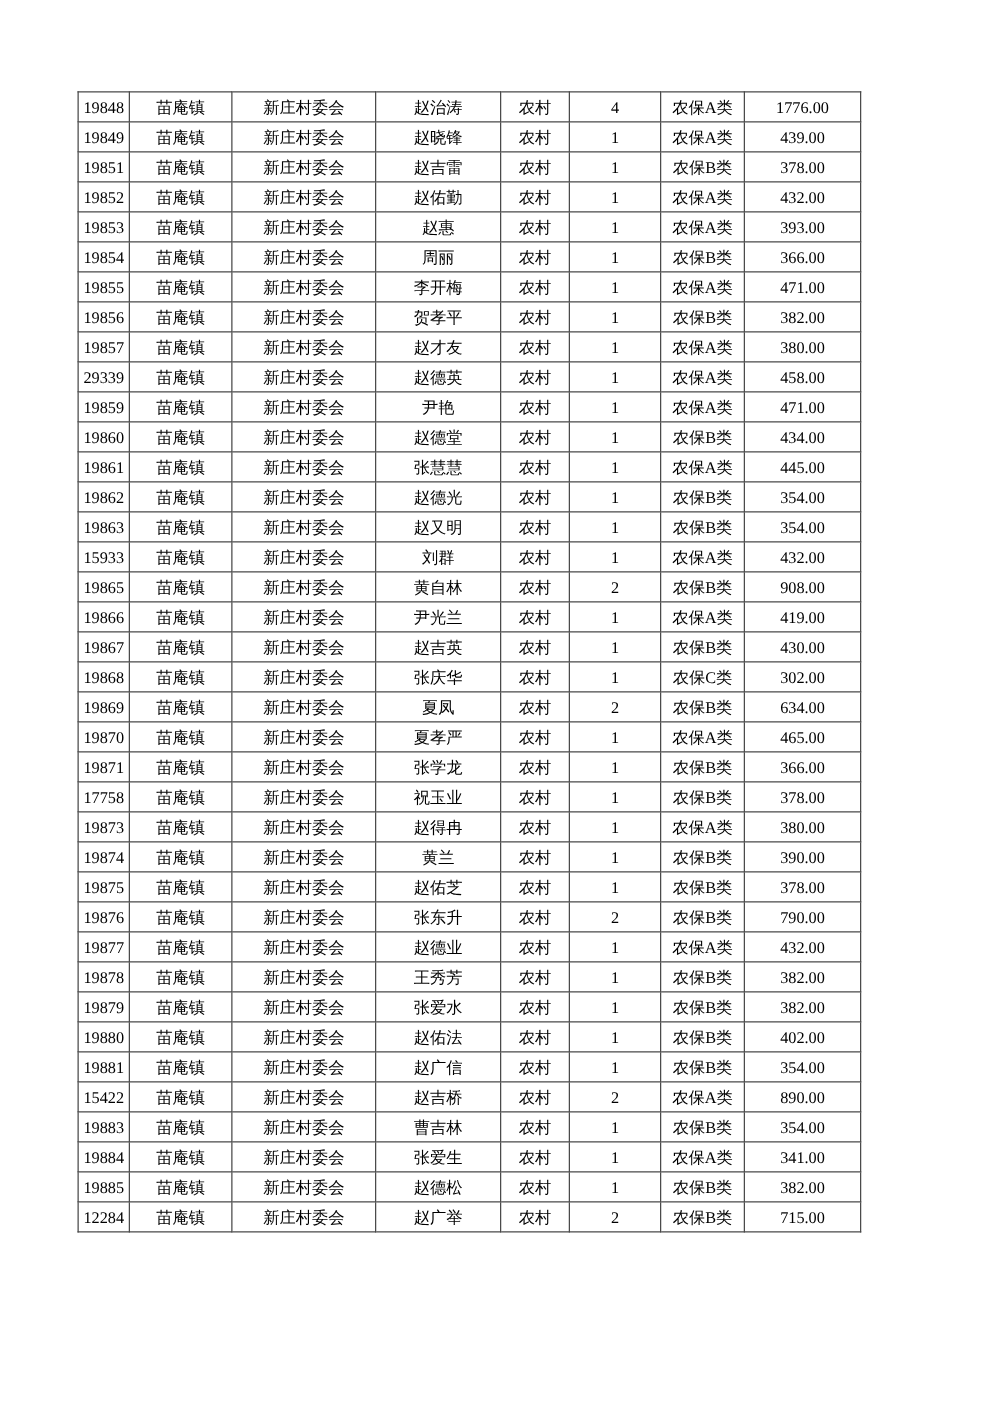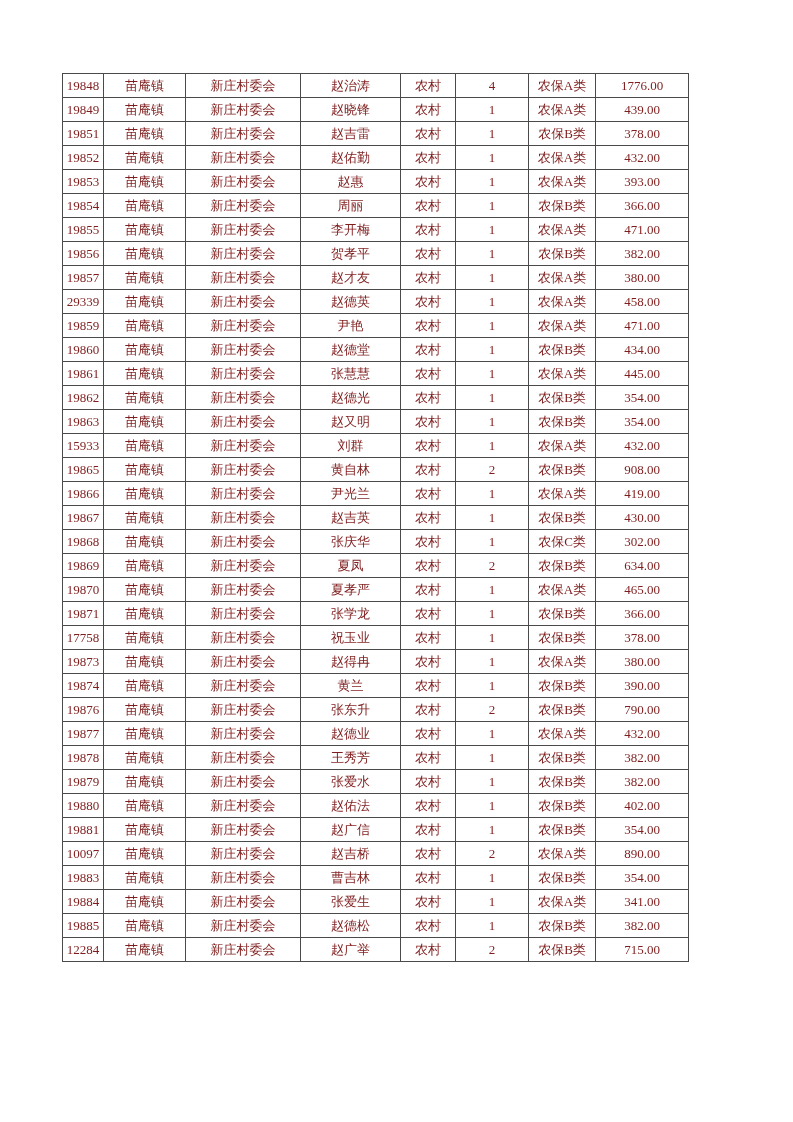--- a/index.html
+++ b/index.html
@@ -15,21 +15,21 @@
     background: #ffffff;
     overflow: hidden;
   }
   table.data-table {
     position: absolute;
     left: 62px;
     top: 73px;
     border-collapse: collapse;
     table-layout: fixed;
     font-size: 13px;
-    color: #7f1d1d;
+    color: #000000;
   }
   table.data-table td {
     border: 1px solid #4a4a4a;
     height: 23px;
     line-height: 23px;
     padding: 0;
     text-align: center;
     white-space: nowrap;
     overflow: hidden;
   }
@@ -302,20 +302,30 @@
           <td class="col-id">19874</td>
           <td class="col-town">苗庵镇</td>
           <td class="col-village">新庄村委会</td>
           <td class="col-name">黄兰</td>
           <td class="col-type">农村</td>
           <td class="col-count">1</td>
           <td class="col-category">农保B类</td>
           <td class="col-amount">390.00</td>
         </tr>
         <tr>
+          <td class="col-id">19875</td>
+          <td class="col-town">苗庵镇</td>
+          <td class="col-village">新庄村委会</td>
+          <td class="col-name">赵佑芝</td>
+          <td class="col-type">农村</td>
+          <td class="col-count">1</td>
+          <td class="col-category">农保B类</td>
+          <td class="col-amount">378.00</td>
+        </tr>
+        <tr>
           <td class="col-id">19876</td>
           <td class="col-town">苗庵镇</td>
           <td class="col-village">新庄村委会</td>
           <td class="col-name">张东升</td>
           <td class="col-type">农村</td>
           <td class="col-count">2</td>
           <td class="col-category">农保B类</td>
           <td class="col-amount">790.00</td>
         </tr>
         <tr>
@@ -362,21 +372,21 @@
           <td class="col-id">19881</td>
           <td class="col-town">苗庵镇</td>
           <td class="col-village">新庄村委会</td>
           <td class="col-name">赵广信</td>
           <td class="col-type">农村</td>
           <td class="col-count">1</td>
           <td class="col-category">农保B类</td>
           <td class="col-amount">354.00</td>
         </tr>
         <tr>
-          <td class="col-id">10097</td>
+          <td class="col-id">15422</td>
           <td class="col-town">苗庵镇</td>
           <td class="col-village">新庄村委会</td>
           <td class="col-name">赵吉桥</td>
           <td class="col-type">农村</td>
           <td class="col-count">2</td>
           <td class="col-category">农保A类</td>
           <td class="col-amount">890.00</td>
         </tr>
         <tr>
           <td class="col-id">19883</td>

